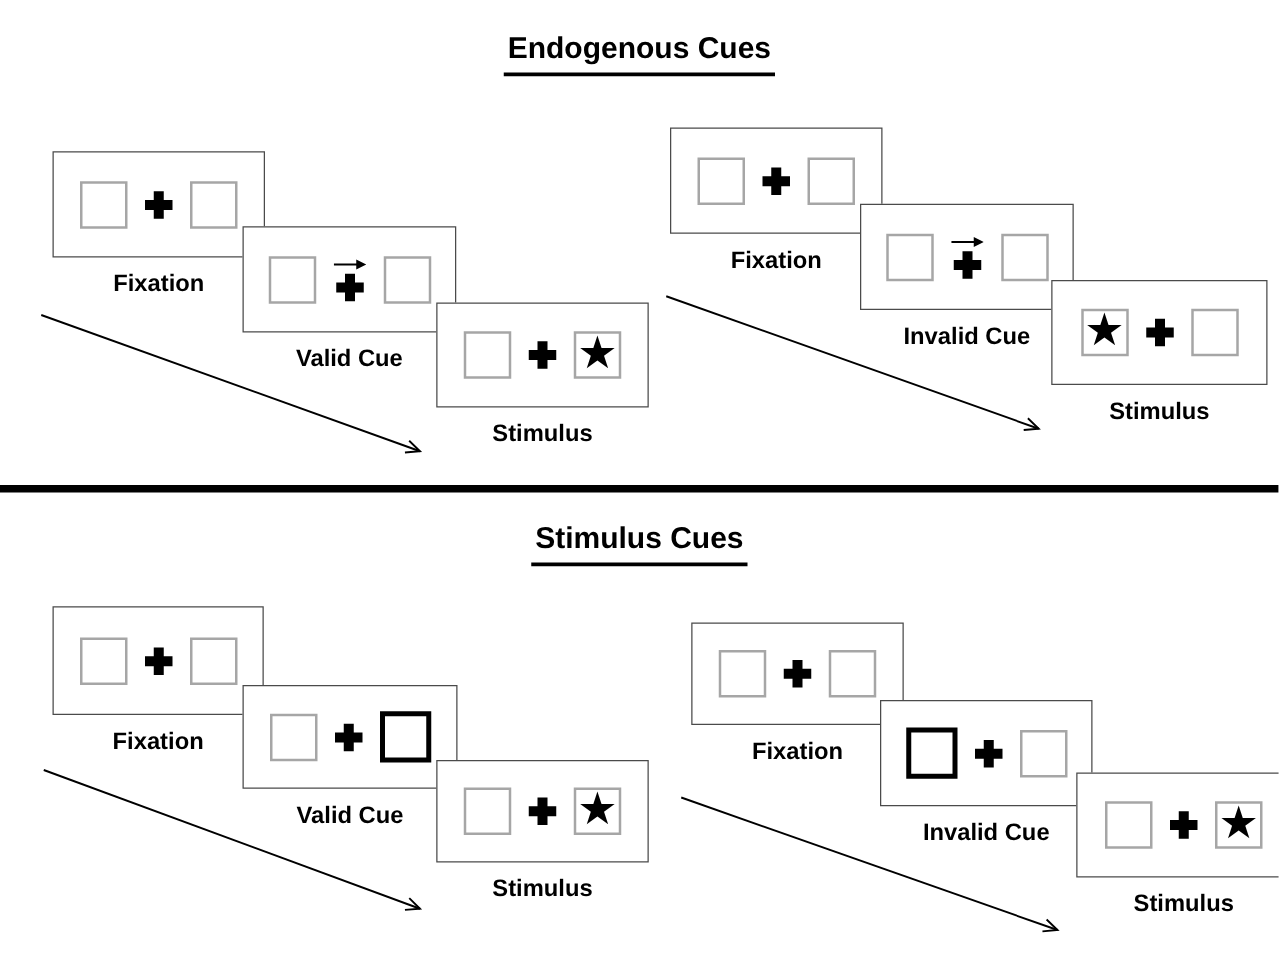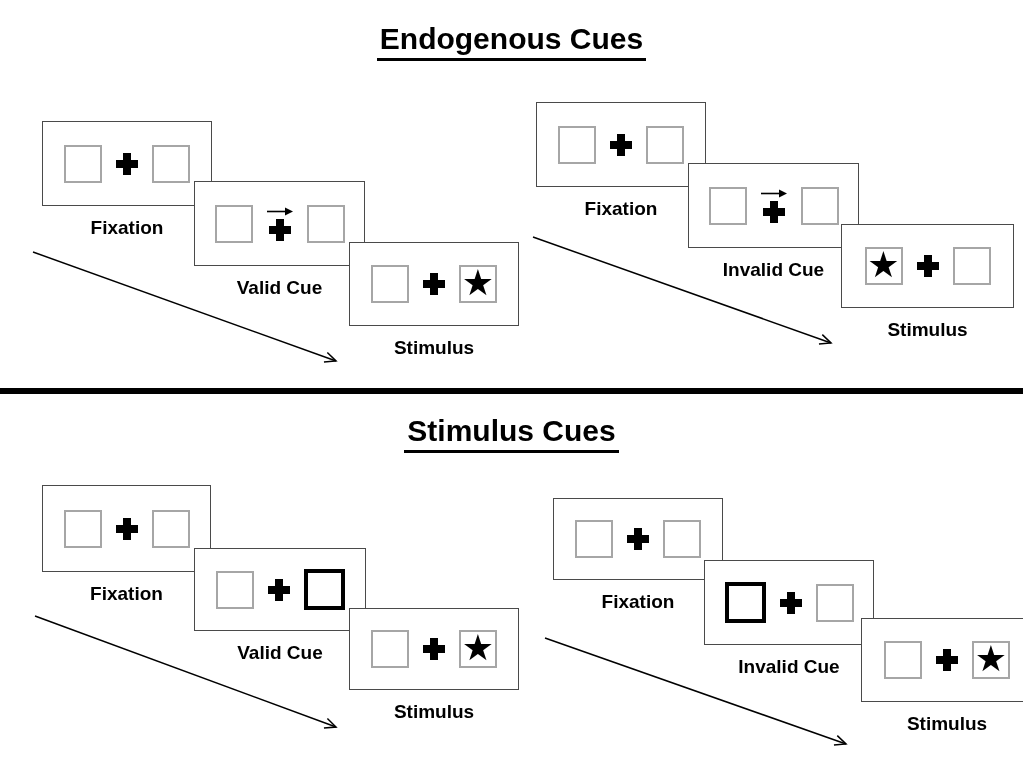--- a/index.html
+++ b/index.html
@@ -4,21 +4,21 @@
 <style>
   html,body { margin:0; padding:0; background:#fff; }
   .stage {
     position:relative; width:1023px; height:767px;
     background:#ffffff; overflow:hidden;
     font-family:"Liberation Sans", sans-serif; color:#000;
   }
   
   .section-title-row { position:absolute; left:0; width:100%; text-align:center; }
   .section-title {
-    display:inline-block; font-size:30px; font-weight:bold; line-height:34px;
+    display:inline-block; font-size:24px; font-weight:bold; line-height:34px;
     border-bottom:3px solid #000; padding:0 3px 2px 3px;
   }
   
   .divider { position:absolute; left:0; top:388px; width:1023px; height:6px; background:#000; }
 
   
   .step { position:absolute;padding-left:16px; }
   .frame {
     box-sizing:border-box; width:100%;
     background:#fff; border:1px solid #4a4a4a;

